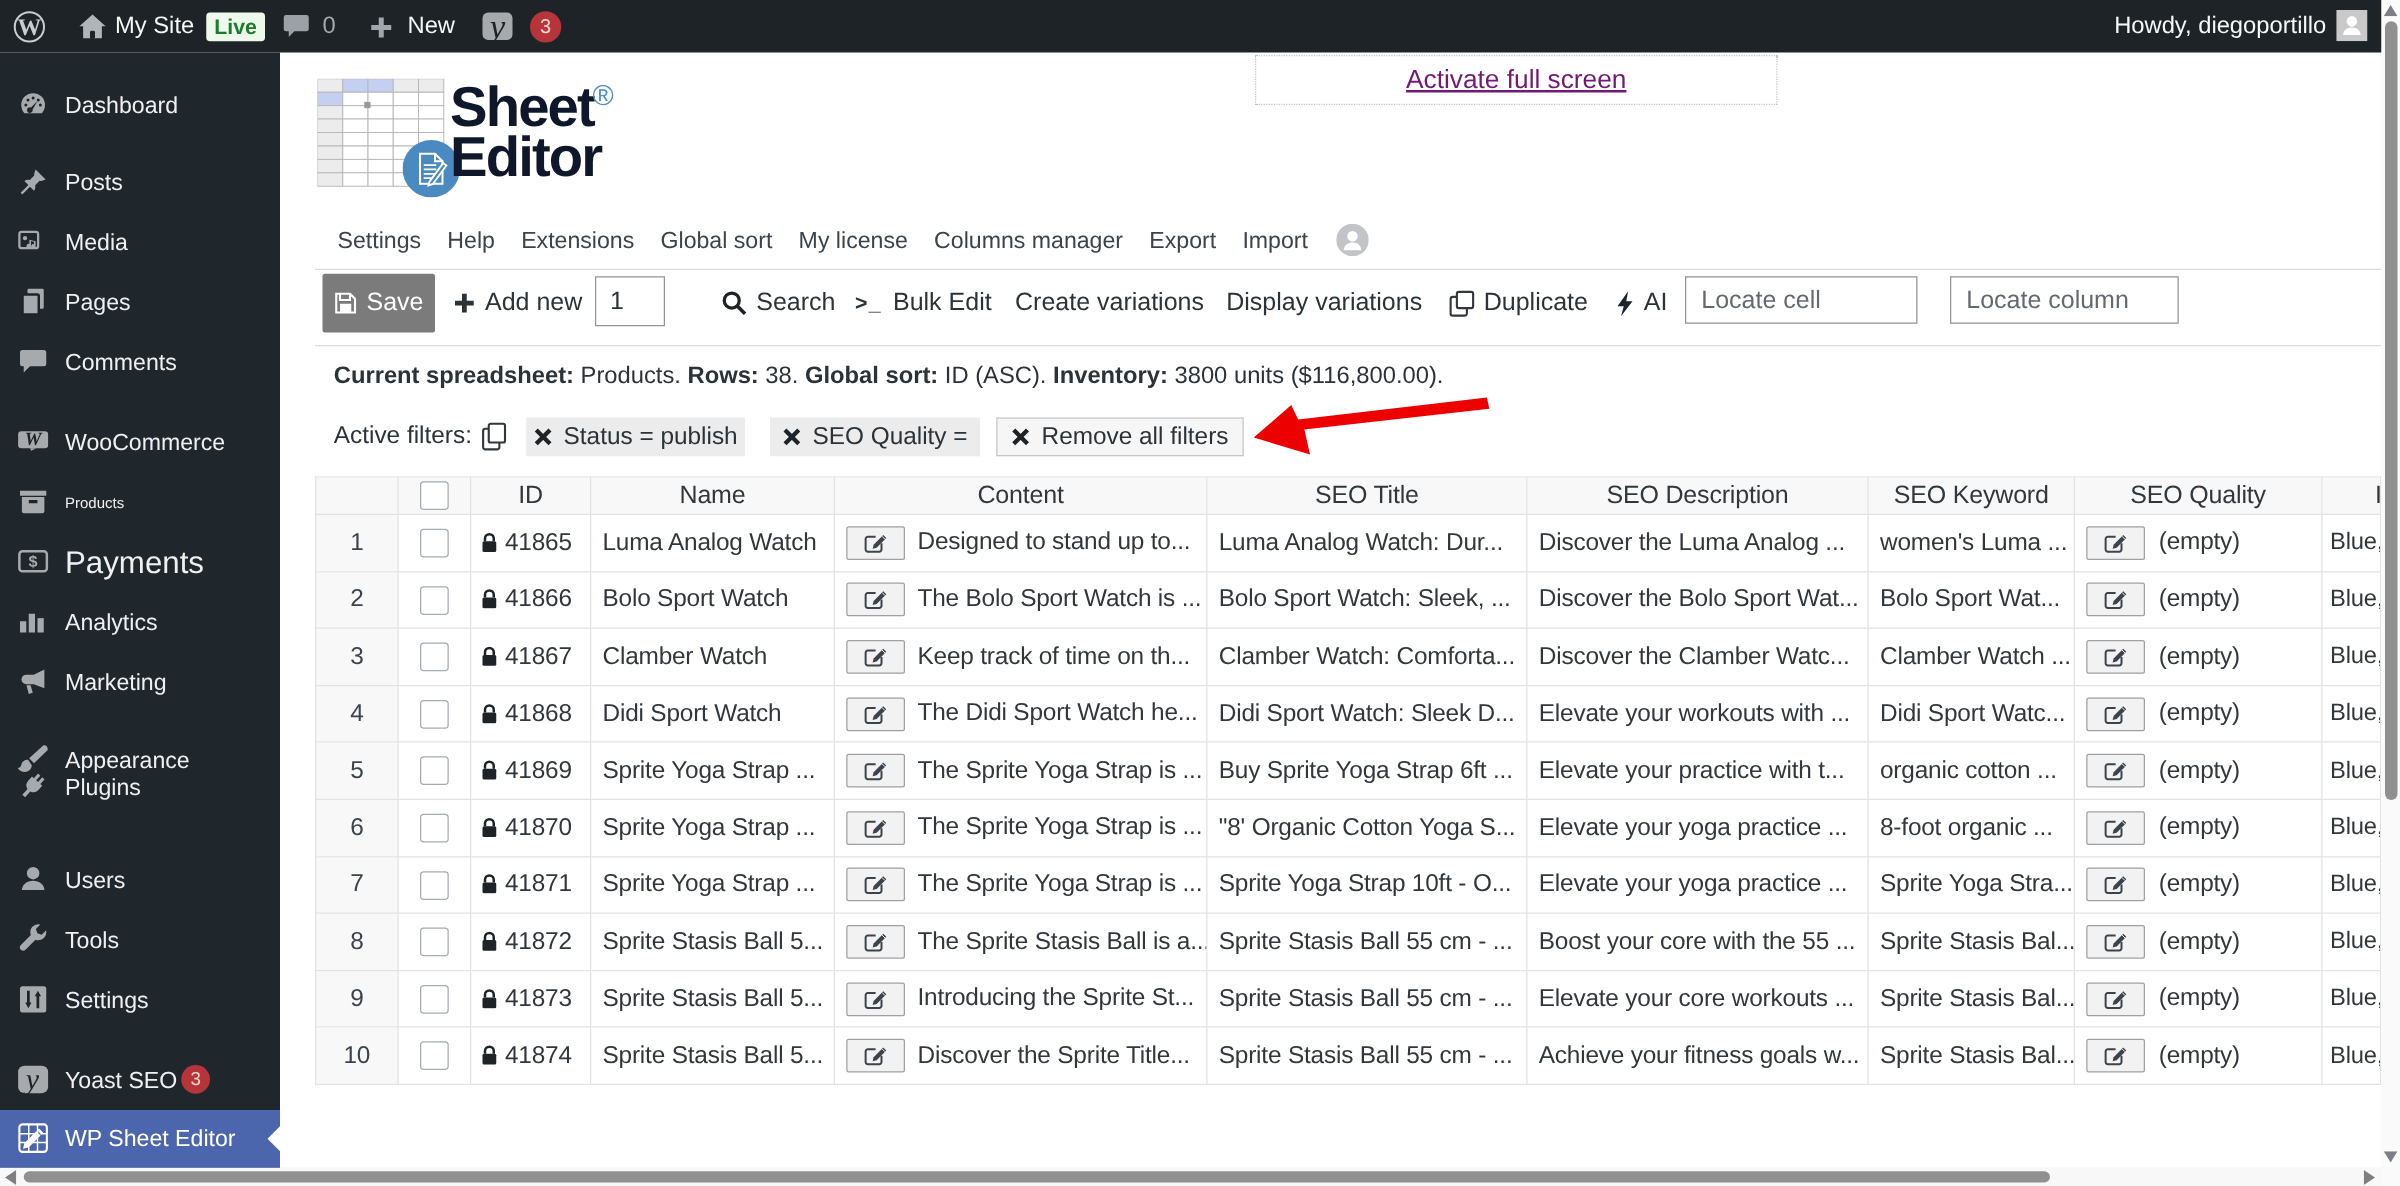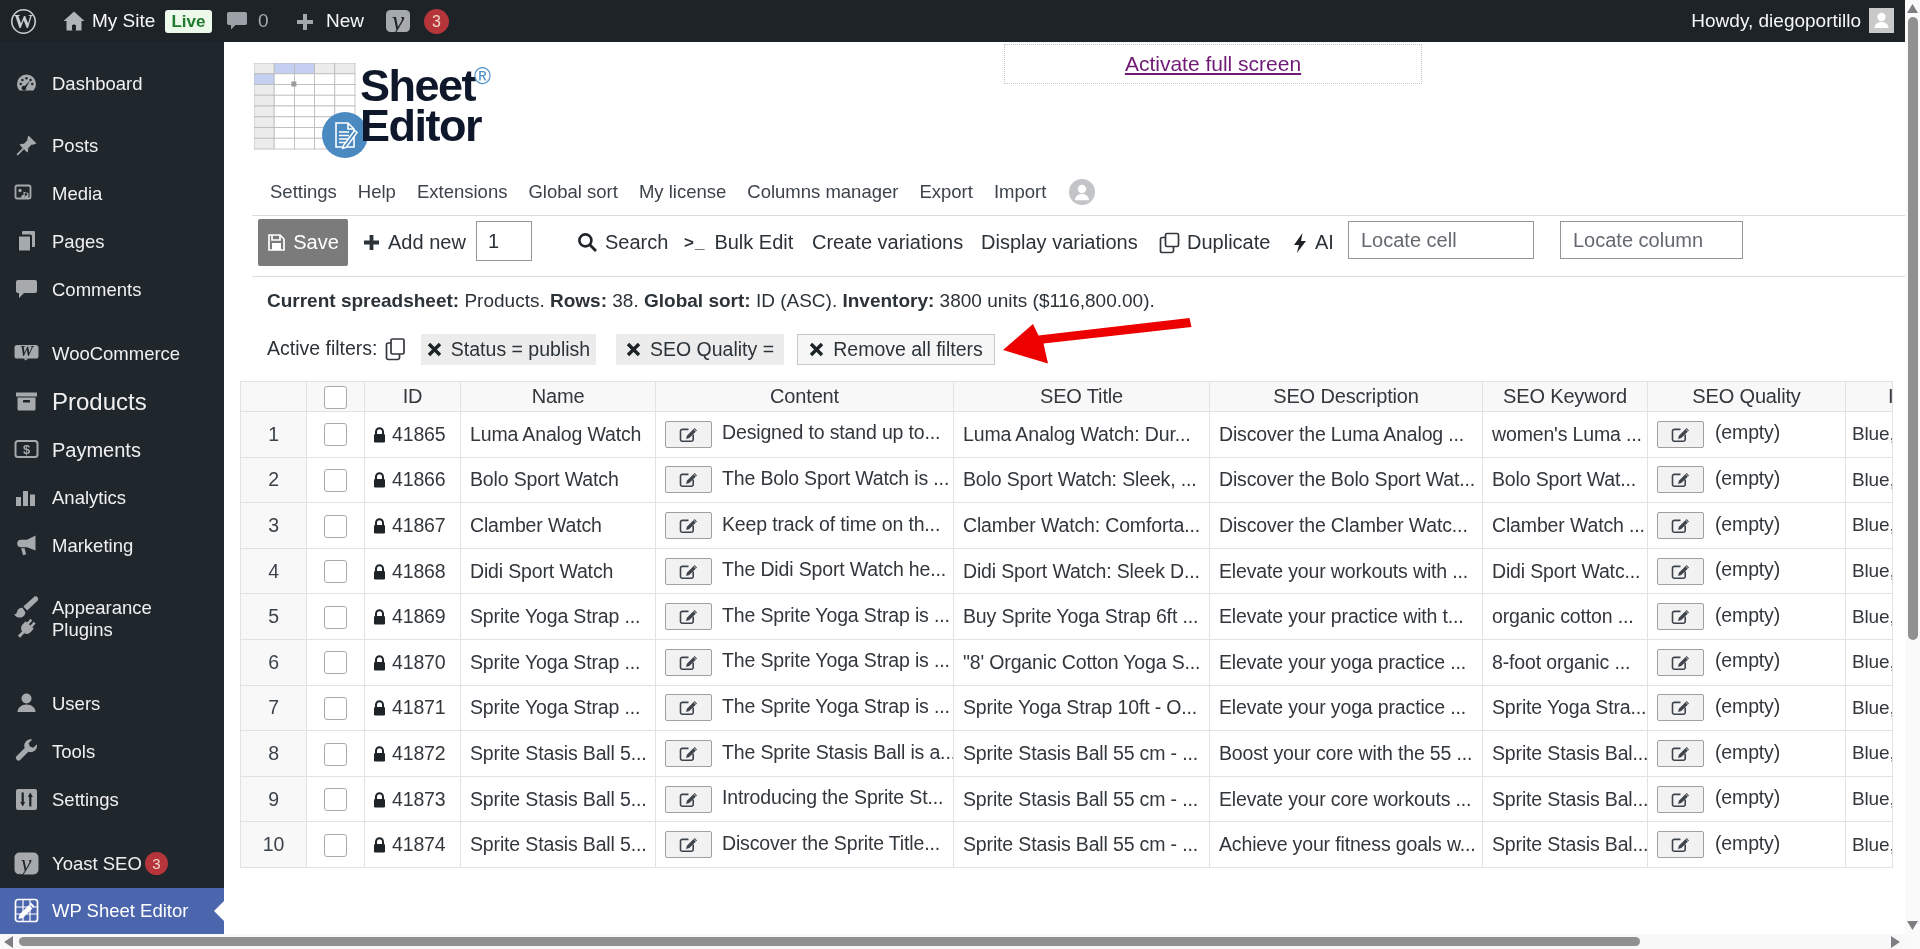--- a/index.html
+++ b/index.html
@@ -95,28 +95,28 @@
 <text x="12.4" y="14.8" font-family="Liberation Serif" font-size="15" font-weight="bold" font-style="italic" fill="#1d2327" text-anchor="middle">W</text>
       </svg>
       <span style="position:absolute;left:52px;top:0;line-height:48px;font-size:18.5px;color:#f0f0f1;">WooCommerce</span>
     </div>
 <div style="position:absolute;left:0;top:336px;width:224px;height:48px;">
       <svg width="25" height="25" viewBox="0 0 25 25" style="position:absolute;left:14px;top:11px;">
         <path d="M2 3.5h21v4H2z" fill="#a7aaad"></path>
 <path d="M3.5 8.5h18V20a1.5 1.5 0 0 1-1.5 1.5H5A1.5 1.5 0 0 1 3.5 20V8.5z" fill="#a7aaad"></path>
 <rect x="9" y="11" width="7" height="2.6" rx="0.5" fill="#1d2327"></rect>
       </svg>
-      <span style="position:absolute;left:52px;top:0;line-height:48px;font-size:24px;color:#f0f0f1;">Products</span>
+      <span style="position:absolute;left:52px;top:0;line-height:48px;font-size:12px;color:#f0f0f1;">Products</span>
     </div>
 <div style="position:absolute;left:0;top:384px;width:224px;height:48px;">
       <svg width="25" height="25" viewBox="0 0 25 25" style="position:absolute;left:14px;top:11px;">
         <rect x="1.5" y="4" width="22" height="16" rx="2.5" fill="none" stroke="#a7aaad" stroke-width="2"></rect>
 <text x="12.5" y="16.8" font-family="Liberation Sans" font-size="13" font-weight="bold" fill="#a7aaad" text-anchor="middle">$</text>
       </svg>
-      <span style="position:absolute;left:52px;top:0;line-height:48px;font-size:20px;color:#f0f0f1;">Payments</span>
+      <span style="position:absolute;left:52px;top:0;line-height:48px;font-size:25px;color:#f0f0f1;">Payments</span>
     </div>
 <div style="position:absolute;left:0;top:432px;width:224px;height:48px;">
       <svg width="25" height="25" viewBox="0 0 25 25" style="position:absolute;left:14px;top:11px;">
         <rect x="2" y="12" width="5" height="9" fill="#a7aaad"></rect>
 <rect x="9" y="6" width="5" height="15" fill="#a7aaad"></rect>
 <rect x="16" y="9.5" width="5" height="11.5" fill="#a7aaad"></rect>
       </svg>
       <span style="position:absolute;left:52px;top:0;line-height:48px;font-size:18.5px;color:#f0f0f1;">Analytics</span>
     </div>
 <div style="position:absolute;left:0;top:480px;width:224px;height:48px;">
@@ -303,21 +303,21 @@
       </svg>Status = publish</div>
 <div class="chip" style="left:392px;width:168px;"><svg width="15" height="15" viewBox="0 0 15 15" style="margin-right:9px;">
         <path d="M2 2l11 11M13 2 2 13" stroke="#1d2327" stroke-width="3.4"></path>
       </svg>SEO Quality =</div>
 <div class="chip" style="left:573px;width:198px;background:#f6f6f6;border:1px solid #c6c6c6;"><svg width="15" height="15" viewBox="0 0 15 15" style="margin-right:9px;">
         <path d="M2 2l11 11M13 2 2 13" stroke="#1d2327" stroke-width="3.4"></path>
       </svg>Remove all filters</div>
 <svg width="196" height="57" viewBox="0 0 196 57" style="position:absolute;left:776px;top:271px;">
       <path d="M3 37 33 11l5.5 11.5 151-17.5 2 9L43.5 30.5l4.5 20z" fill="#ec0000"></path>
     </svg>
-<div style="position:absolute;left:16px;top:339px;width:1653px;overflow:hidden;">
+<div style="position:absolute;left:28px;top:339px;width:1653px;overflow:hidden;">
 <table>
         <colgroup>
           <col style="width:66px">
           <col style="width:58px">
           <col style="width:96px">
           <col style="width:195px">
           <col style="width:298px">
           <col style="width:256px">
           <col style="width:273px">
           <col style="width:165px">

